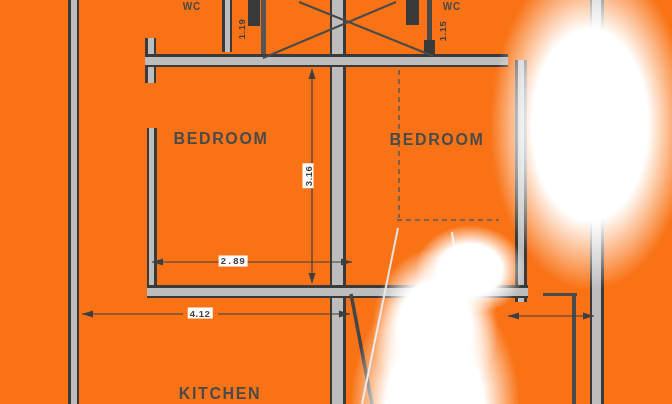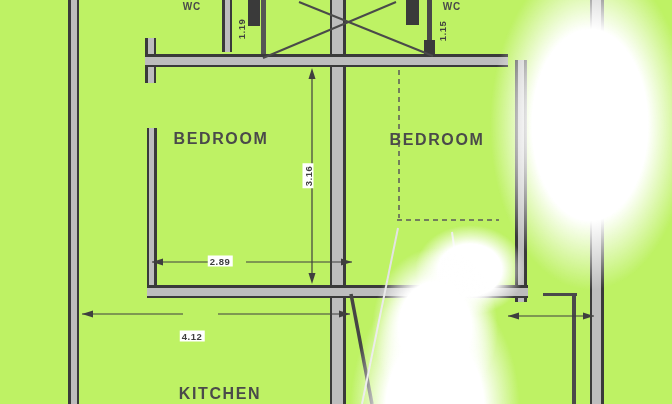--- a/index.html
+++ b/index.html
@@ -1,16 +1,16 @@
 <!DOCTYPE html>
 <html><head>
 <meta charset="utf-8">
 <style>
   html,body{margin:0;padding:0;background:#fff;}
-  .stage{position:relative;width:672px;height:404px;background:#bef264;overflow:hidden;
+  .stage{position:relative;width:672px;height:404px;background:#f97316;overflow:hidden;
          font-family:"Liberation Sans", sans-serif;}
   .plan{position:absolute;inset:0;filter:blur(0.45px);}
   .wall-v{position:absolute;
     background:linear-gradient(to right,#3a3a3a 0,#3a3a3a 2.5px,#bdbdbd 2.5px,#bdbdbd calc(100% - 2.5px),#3a3a3a calc(100% - 2.5px),#3a3a3a 100%);}
   .wall-h{position:absolute;
     background:linear-gradient(to bottom,#3a3a3a 0,#3a3a3a 2.5px,#bdbdbd 2.5px,#bdbdbd calc(100% - 2.5px),#3a3a3a calc(100% - 2.5px),#3a3a3a 100%);}
   .wall-solid{position:absolute;background:#3a3a3a;}
   .lbl{position:absolute;transform:translate(-50%,-50%);color:#4a4a4a;font-weight:700;
        font-size:16px;letter-spacing:1.6px;white-space:nowrap;}
   .lbl-wc{font-size:10px;letter-spacing:1px;}
@@ -76,21 +76,21 @@
 
     <span class="lbl lbl-wc" style="left:192px;top:6px;">WC</span>
     <span class="lbl lbl-wc" style="left:452px;top:6px;">WC</span>
     <span class="lbl" style="left:221px;top:139px;">BEDROOM</span>
     <span class="lbl" style="left:437px;top:140px;">BEDROOM</span>
     <span class="lbl" style="left:220px;top:394px;">KITCHEN</span>
 
     <span class="dim dim-rot" style="left:241px;top:29px;background:none;">1.19</span>
     <span class="dim dim-rot" style="left:442px;top:31px;background:none;">1.15</span>
     <span class="dim dim-rot" style="left:308px;top:176px;">3.16</span>
-    <span class="dim" style="left:220px;top:261px;">2.89</span>
-    <span class="dim" style="left:192px;top:313px;margin-top:23px;">4.12</span>
+    <span class="dim" style="left:233px;top:261px;font-family:Liberation Mono, monospace;">2.89</span>
+    <span class="dim" style="left:200px;top:313px;">4.12</span>
 
     <div class="wash" style="left:490px;top:-40px;width:200px;height:330px;"></div>
     <div class="wash" style="left:415px;top:225px;width:110px;height:90px;"></div>
     <div class="wash" style="left:350px;top:280px;width:170px;height:260px;"></div>
     <div class="wash" style="left:372px;top:248px;width:126px;height:160px;"></div>
   </div>
 </div>
 
 </body></html>

